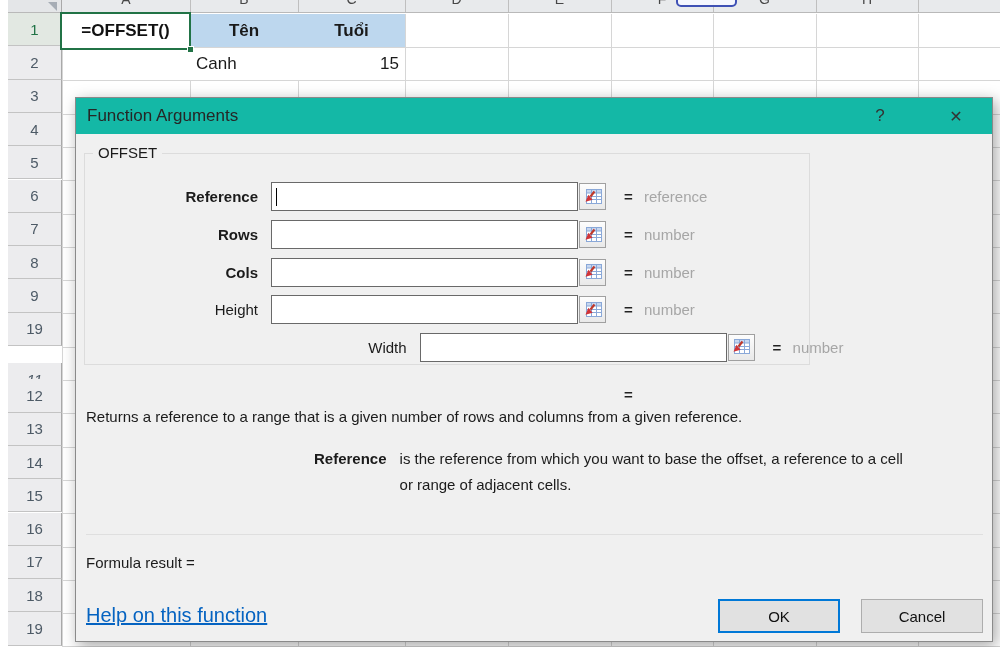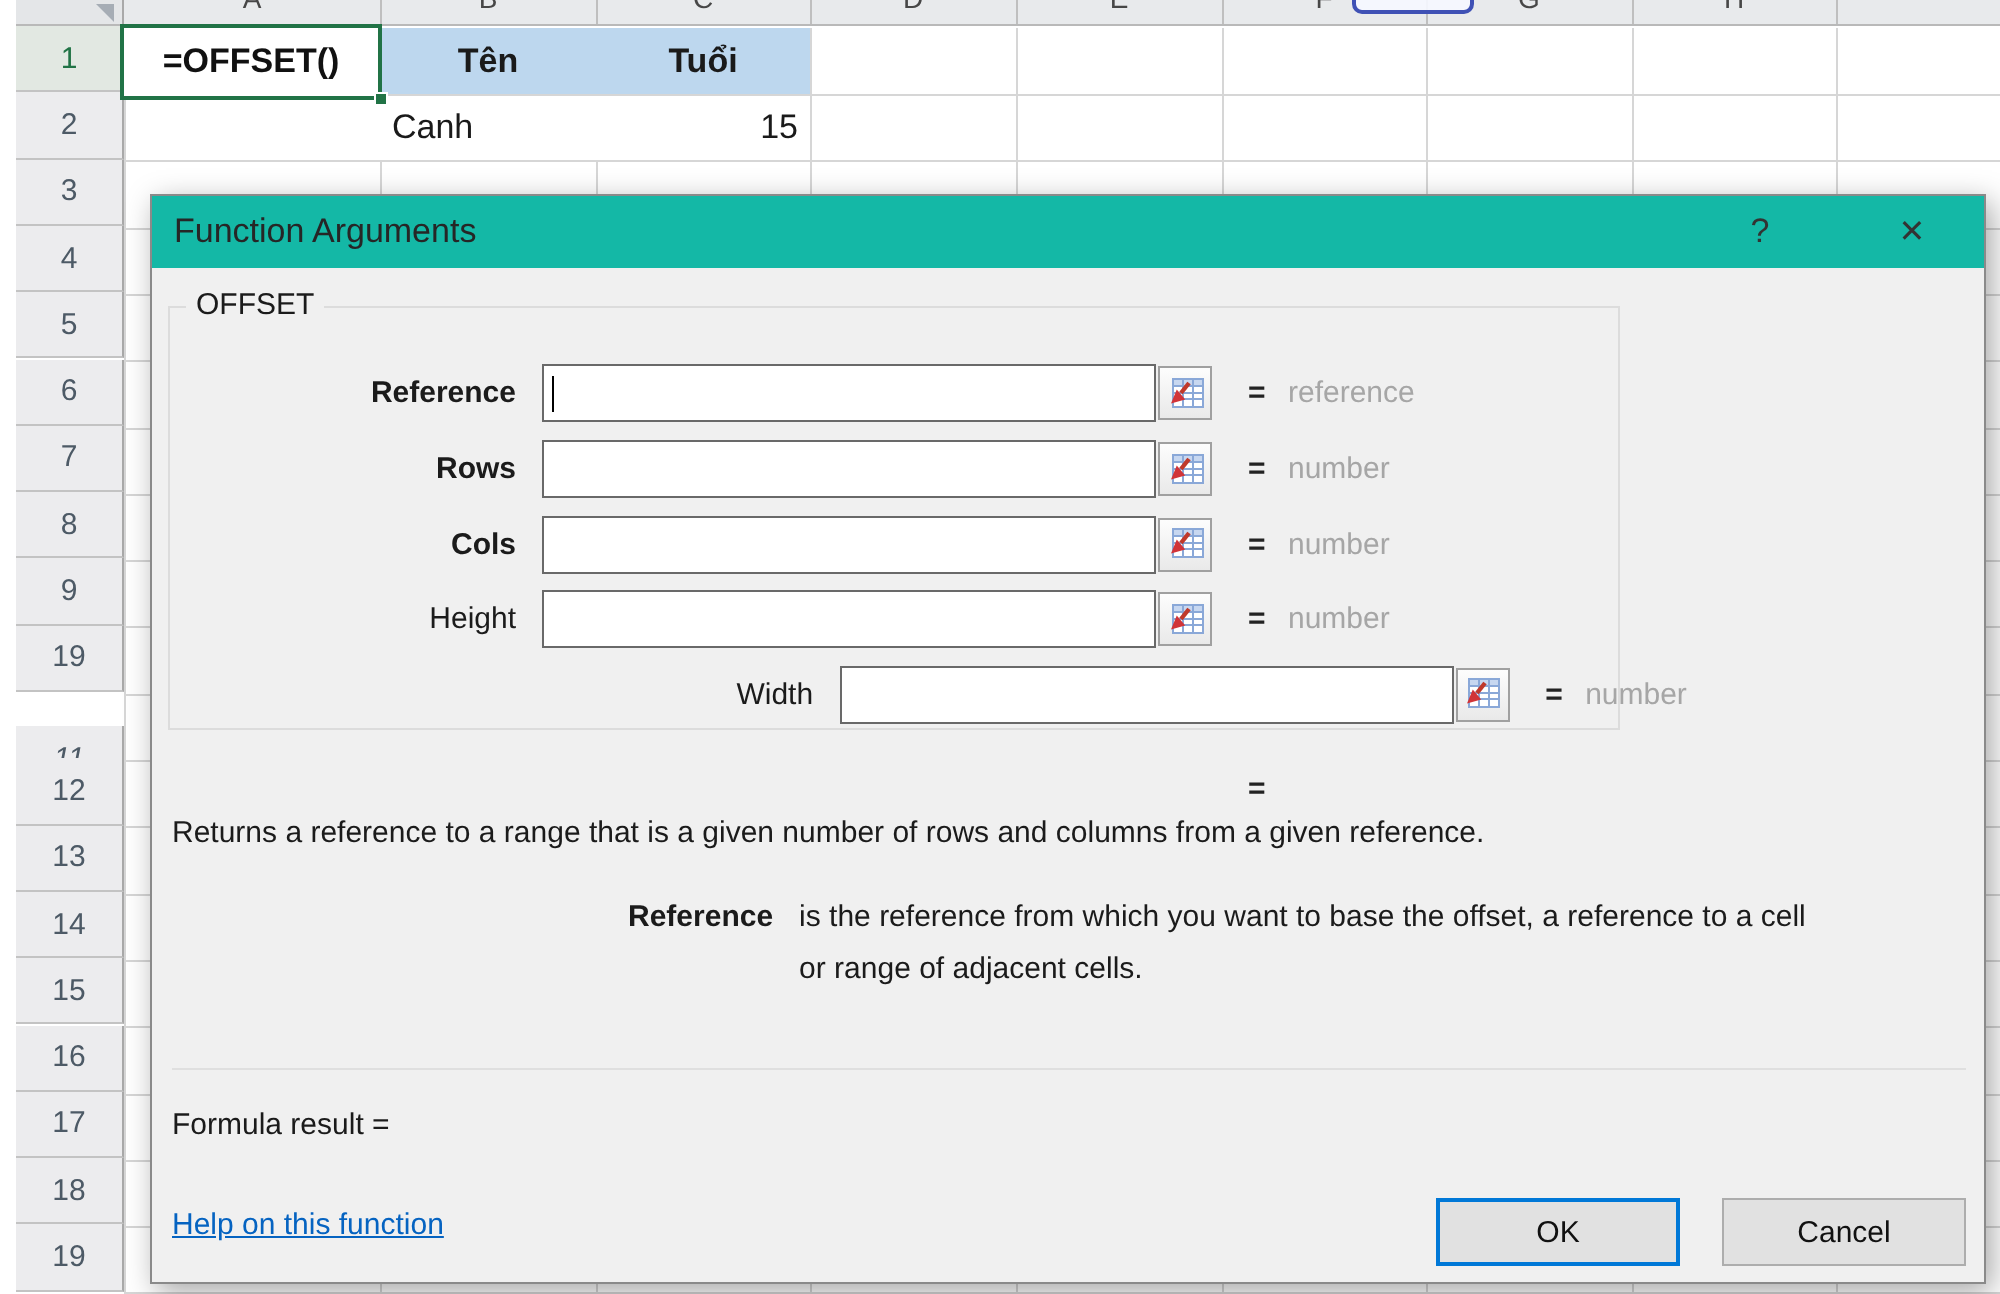--- a/index.html
+++ b/index.html
@@ -67,21 +67,21 @@
     background:linear-gradient(#fdfdfd,#e9e9e9); display:flex; align-items:center; justify-content:center; padding:0; }
   .feq { margin-left:18px; width:14px; font-size:15px; font-weight:bold; color:#222; }
   .fhint { margin-left:6px; font-size:15px; color:#a6a6a6; }
   #lone-eq { position:absolute; left:548px; top:288px; font-size:15px; font-weight:bold; color:#222; }
   #description { position:absolute; left:10px; top:310px; font-size:15px; }
   #arg-help { position:absolute; left:238px; top:348px; display:flex; font-size:15px; line-height:1.7; }
   #arg-help b { white-space:nowrap; margin-right:13px; }
   #arg-help .txt { width:512px; }
   #separator { position:absolute; left:10px; top:436px; width:897px; height:1px; background:#dfdfdf; }
   #formula-result { position:absolute; left:10px; top:456px; font-size:15px; }
-  #help-link { position:absolute; left:10px; top:506px; font-size:15px;
+  #help-link { position:absolute; left:10px; top:506px; font-size:20px;
     color:var(--link,#0563c1); text-decoration:underline; cursor:pointer; }
   .dlg-btn { position:absolute; top:501px; width:122px; height:34px; font-size:15px;
     font-family:"Liberation Sans",sans-serif; background:#e1e1e1; color:#111; }
   #ok-btn { left:642px; border:2px solid var(--accent,#0078d7); }
   #cancel-btn { left:785px; border:1px solid #adadad; }
 </style>
 </head>
 <body>
 
 <div id="stage" style="--hdr-fill: #bdd7ee; --sel-green: #217346; --accent: #0078d7; --link: #0563c1;">

